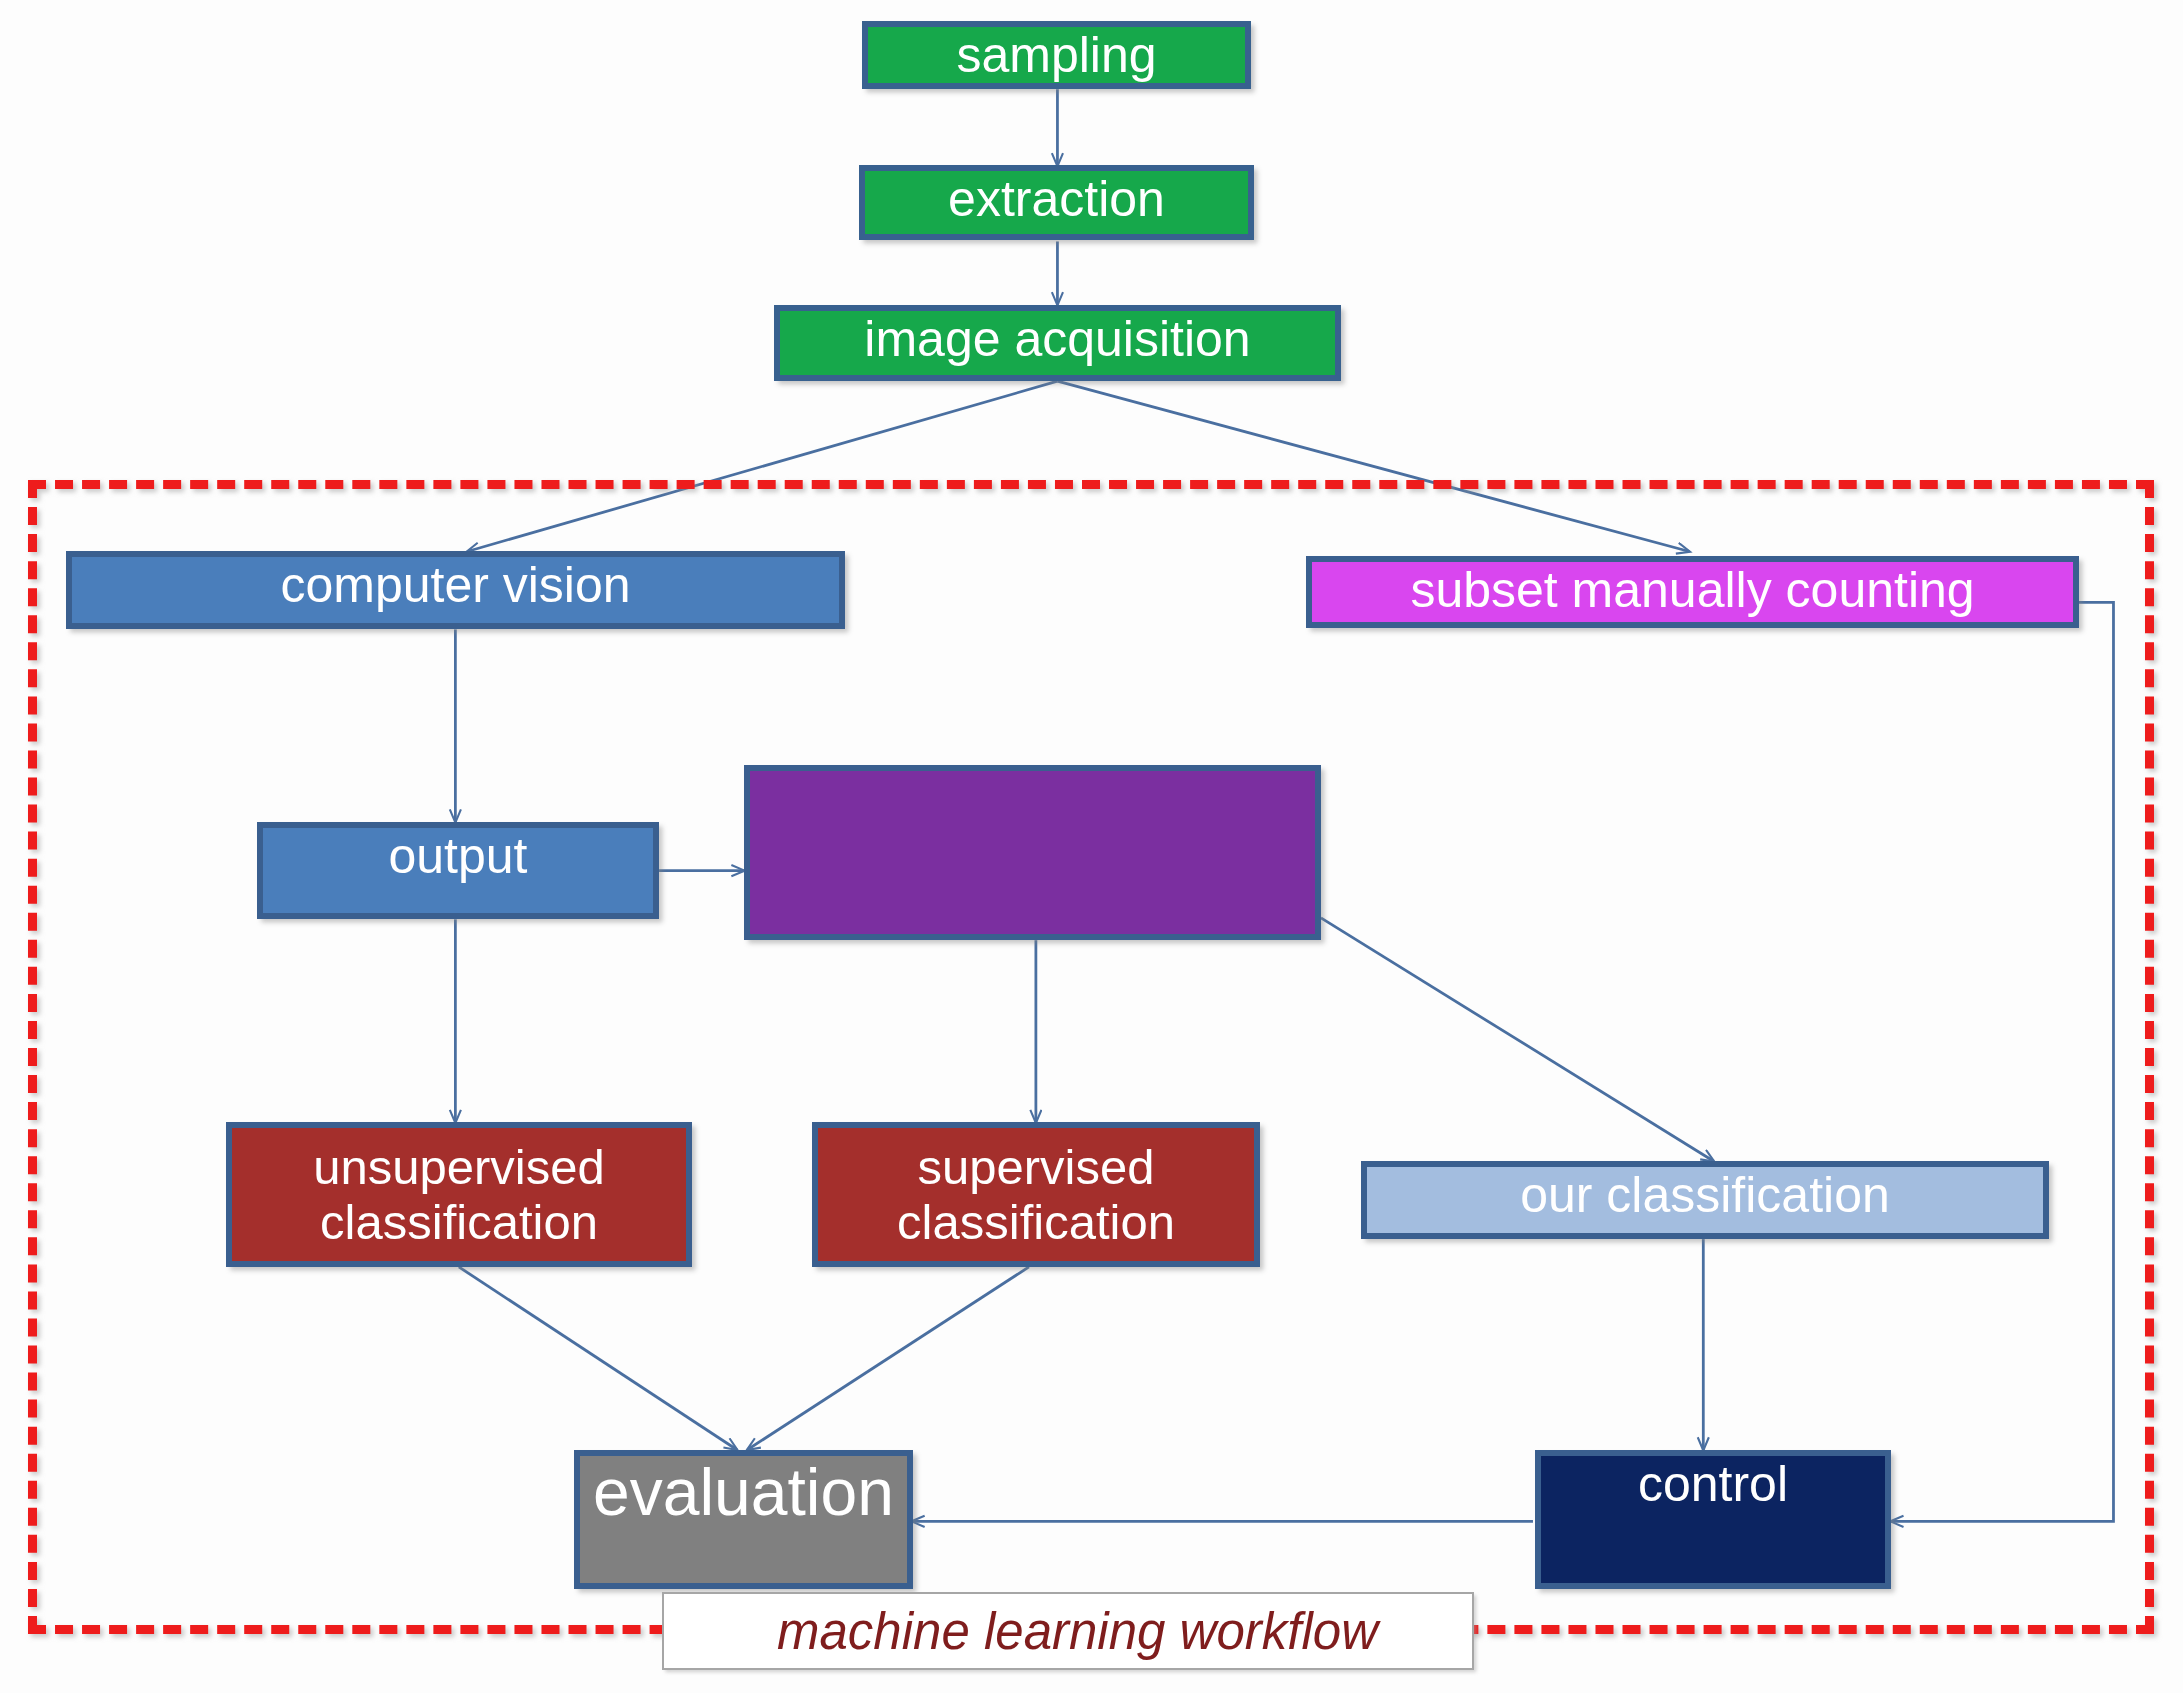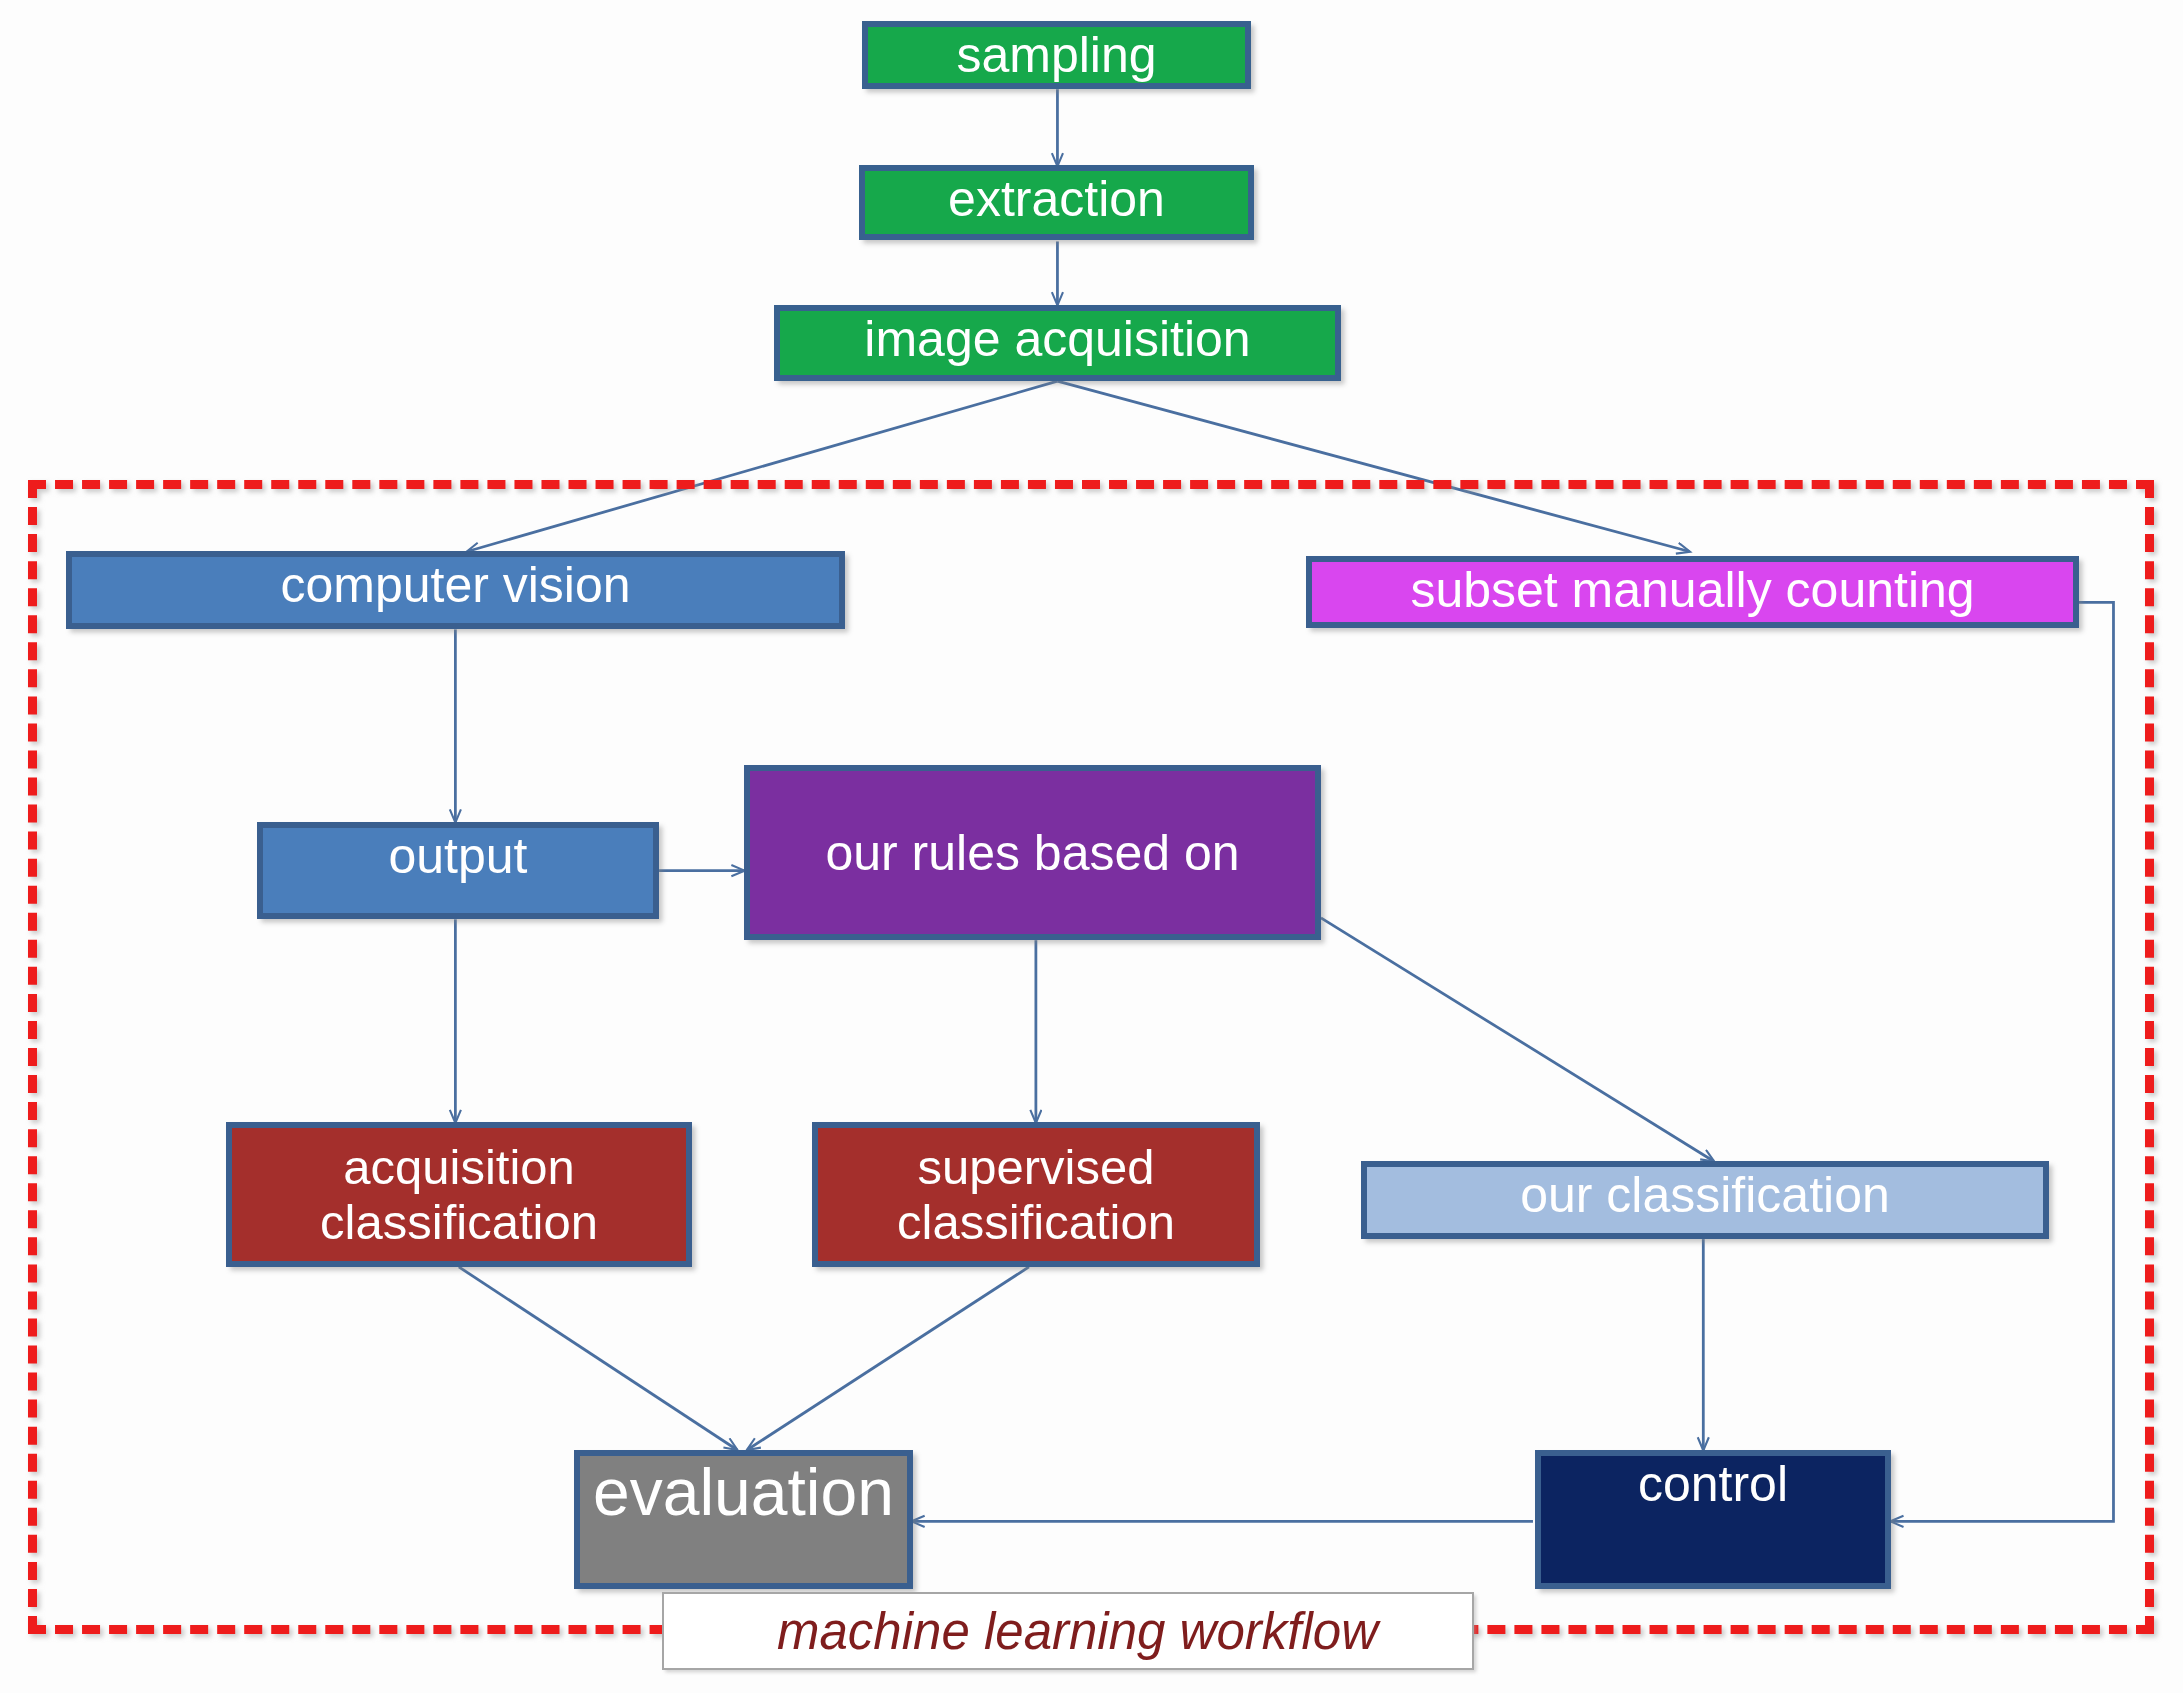--- a/index.html
+++ b/index.html
@@ -145,25 +145,24 @@
 
   <div class="node orange" style="left:1306px; top:556px; width:773px; height:72px; font-size:50px;">
     <span>subset manually counting</span>
   </div>
 
   <div class="node blue-mid" style="left:257px; top:822px; width:402px; height:97px; font-size:50px;">
     <span>output</span>
   </div>
 
   <div class="node purple" style="left:744px; top:765px; width:577px; height:175px; font-size:50px; flex-direction:column;">
-    <span>our rules based on</span>
   </div>
 
   <div class="node darkred" style="left:226px; top:1122px; width:466px; height:145px; font-size:49px; flex-direction:column;">
-    <span>acquisition</span>
+    <span>unsupervised</span>
     <span>classification</span>
   </div>
 
   <div class="node darkred" style="left:812px; top:1122px; width:448px; height:145px; font-size:49px; flex-direction:column;">
     <span>supervised</span>
     <span>classification</span>
   </div>
 
   <div class="node lightblue" style="left:1361px; top:1161px; width:688px; height:78px; font-size:50px;">
     <span>our classification</span>

